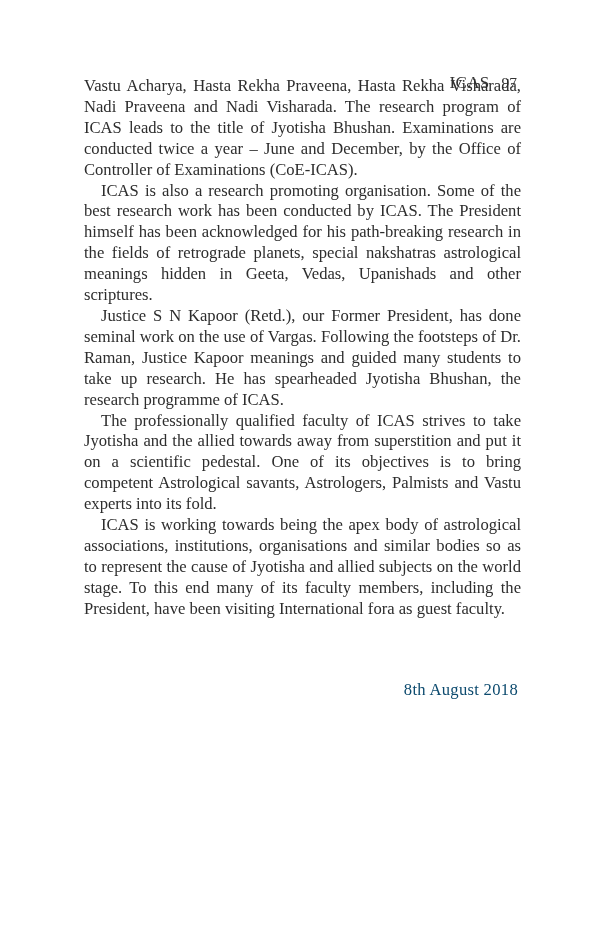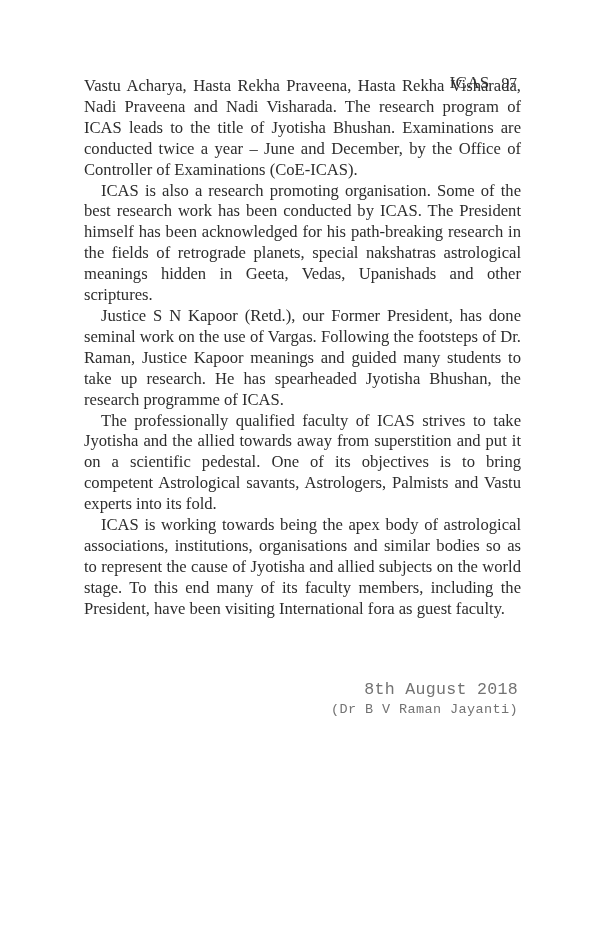--- a/index.html
+++ b/index.html
@@ -48,22 +48,22 @@
       margin: 0;
     }
     .body-text p.indent {
       text-indent: 17px;
     }
     .signoff {
       position: absolute;
       top: 679px;
       right: 82px;
       text-align: right;
-      font-family: Liberation Mono, monospace;
-      color: #737373;
+      font-family: Liberation Serif, serif;
+      color: #0c4a6e;
       margin-left: 25px;
     }
     .signoff .date {
       font-size: 16.6px;
       line-height: 22px;
       letter-spacing: 0.3px;
     }
     .signoff .occasion {
       font-size: 13.5px;
       line-height: 18px;
@@ -81,14 +81,13 @@
 <div class="body-text">
   <p>Vastu Acharya, Hasta Rekha Praveena, Hasta Rekha Visharada, Nadi Praveena and Nadi Visharada. The research program of ICAS leads to the title of Jyotisha Bhushan. Examinations are conducted twice a year – June and December, by the Office of Controller of Examinations (CoE-ICAS).</p>
   <p class="indent">ICAS is also a research promoting organisation. Some of the best research work has been conducted by ICAS. The President himself has been acknowledged for his path-breaking research in the fields of retrograde planets, special nakshatras astrological meanings hidden in Geeta, Vedas, Upanishads and other scriptures.</p>
   <p class="indent">Justice S N Kapoor (Retd.), our Former President, has done seminal work on the use of Vargas. Following the footsteps of Dr. Raman, Justice Kapoor meanings and guided many students to take up research. He has spearheaded Jyotisha Bhushan, the research programme of ICAS.</p>
   <p class="indent">The professionally qualified faculty of ICAS strives to take Jyotisha and the allied towards away from superstition and put it on a scientific pedestal. One of its objectives is to bring competent Astrological savants, Astrologers, Palmists and Vastu experts into its fold.</p>
   <p class="indent">ICAS is working towards being the apex body of astrological associations, institutions, organisations and similar bodies so as to represent the cause of Jyotisha and allied subjects on the world stage. To this end many of its faculty members, including the President, have been visiting International fora as guest faculty.</p>
 </div>
 
 <div class="signoff">
   <div class="date">8th August 2018</div>
-  <div class="occasion">(Dr B V Raman Jayanti)</div>
 </div>
 
 </body></html>

